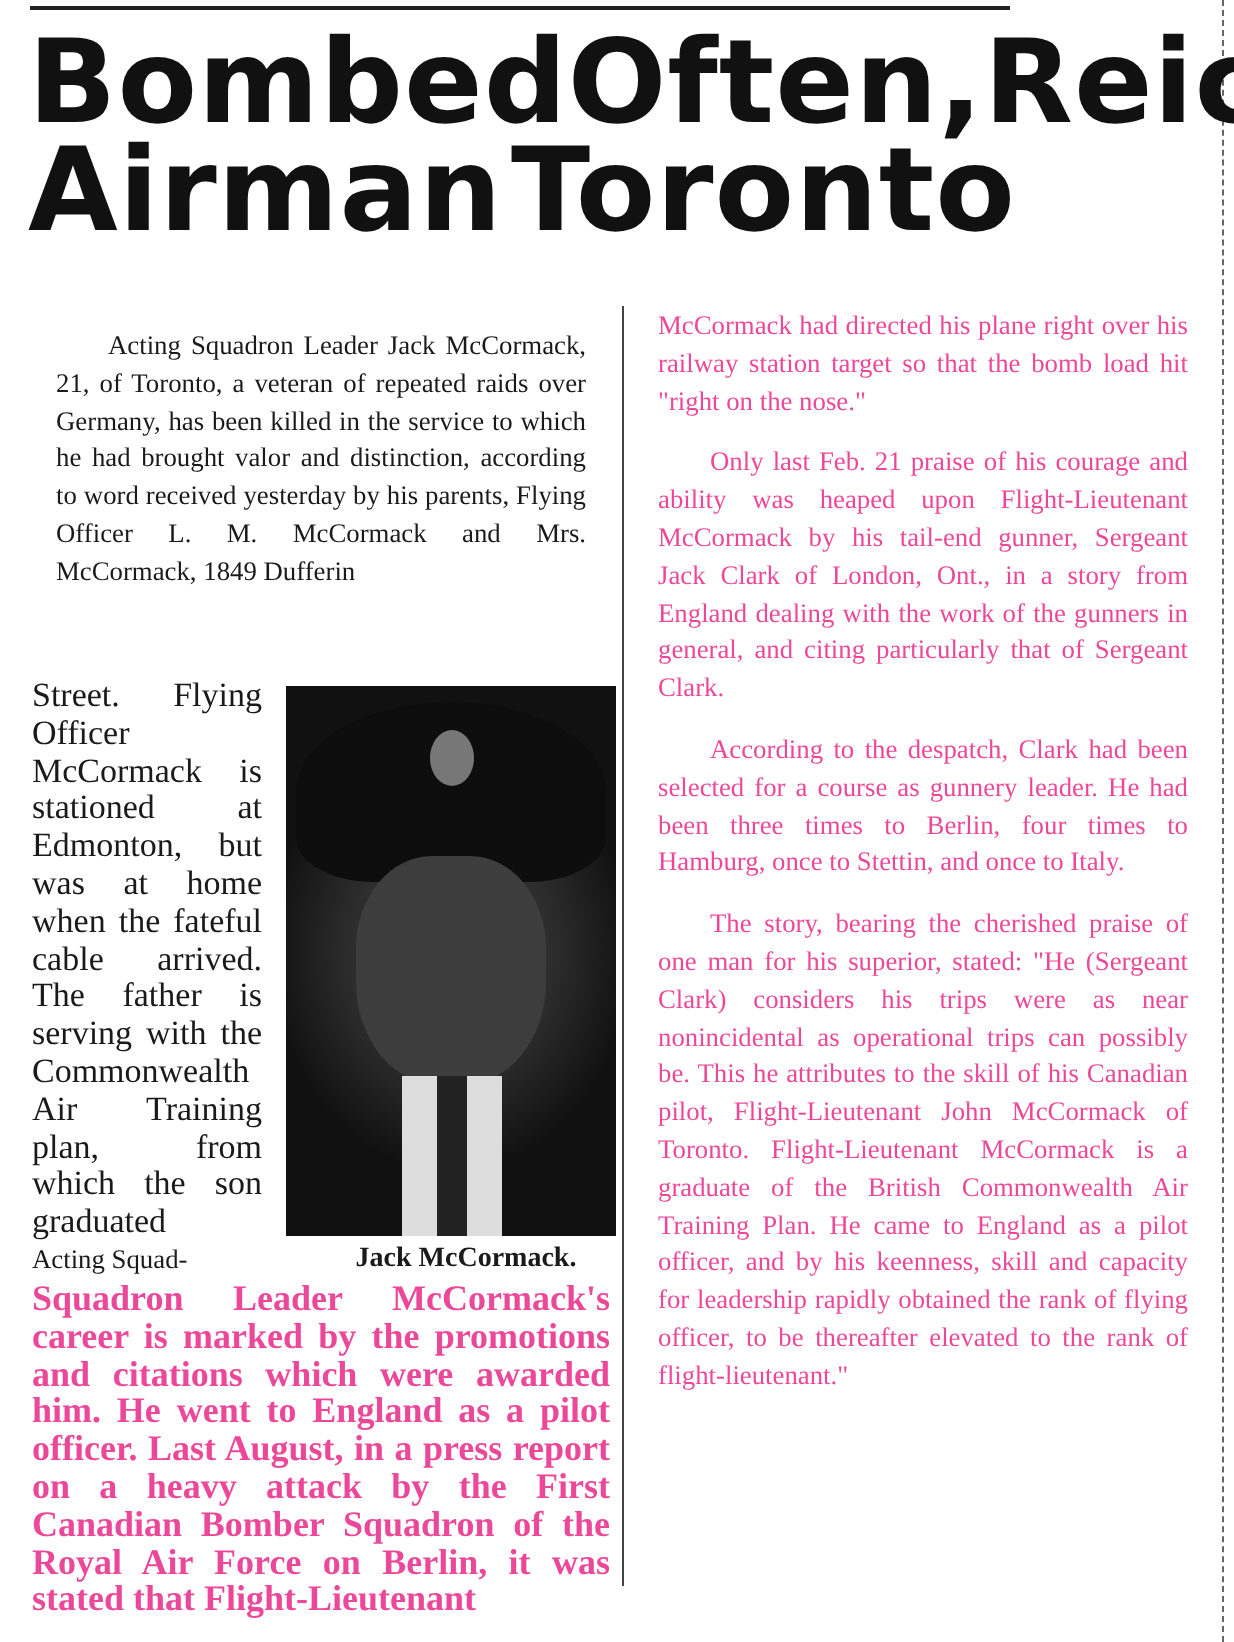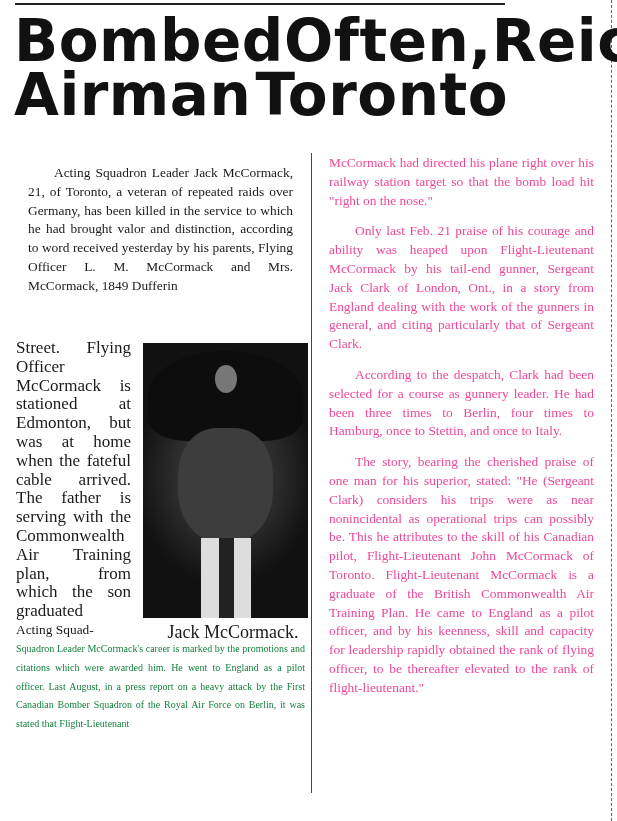--- a/index.html
+++ b/index.html
@@ -13,22 +13,22 @@
   .col-left { left: 16px; top: 152px; width: 289px; }
   .col-right { left: 317px; top: 142px; width: 289px; font-weight: normal; color: #ec4899; }
   .col-rule { position: absolute; left: 311px; top: 153px; width: 1px; height: 640px; background: #444; }
   .far-rule { position: absolute; left: 611px; top: 0; width: 1px; height: 821px; border-left: 1px dashed #666; }
   .float-block { position: absolute; left: 16px; top: 339px; width: 115px; font-size: 17px; line-height: 18.8px; text-align: justify; }
   .photo { position: absolute; left: 143px; top: 343px; width: 165px; height: 275px; background: radial-gradient(ellipse 55% 40% at 50% 48%, #4a4a4a 0%, #2a2a2a 60%, #111 100%); }
   .photo .cap { position: absolute; left: 5px; top: 8px; width: 155px; height: 90px; background: #0d0d0d; border-radius: 60% 60% 30% 30%; }
   .photo .face { position: absolute; left: 35px; top: 85px; width: 95px; height: 115px; background: #3d3d3d; border-radius: 40% 40% 45% 45%; }
   .photo .collar { position: absolute; left: 58px; top: 195px; width: 50px; height: 80px; background: linear-gradient(90deg, #ddd 0%, #ddd 35%, #222 35%, #222 65%, #ddd 65%); }
   .photo .badge { position: absolute; left: 72px; top: 22px; width: 22px; height: 28px; background: #777; border-radius: 50%; }
-  .caption { position: absolute; left: 158px; top: 622px; width: 150px; text-align: center; font-weight: normal; font-size: 18px; }
-  .lower-left { position: absolute; left: 16px; top: 640px; width: 289px; font-size: 10px; line-height: 18.8px; text-align: justify; font-weight: normal; color: #15803d; }
+  .caption { position: absolute; left: 158px; top: 622px; width: 150px; text-align: center; font-weight: bold; font-size: 14px; }
+  .lower-left { position: absolute; left: 16px; top: 640px; width: 289px; font-size: 18px; line-height: 18.8px; text-align: justify; font-weight: bold; color: #ec4899; }
   .lower-left p { margin: 0; }
   .squad-lead { position: absolute; left: 16px; top: 621px; width: 120px; font-size: 13.4px; line-height: 18.8px; }
 </style>
 </head>
 <body>
 
 <div class="top-rule"></div>
 <div class="far-rule"></div>
 
 <div class="headline">

